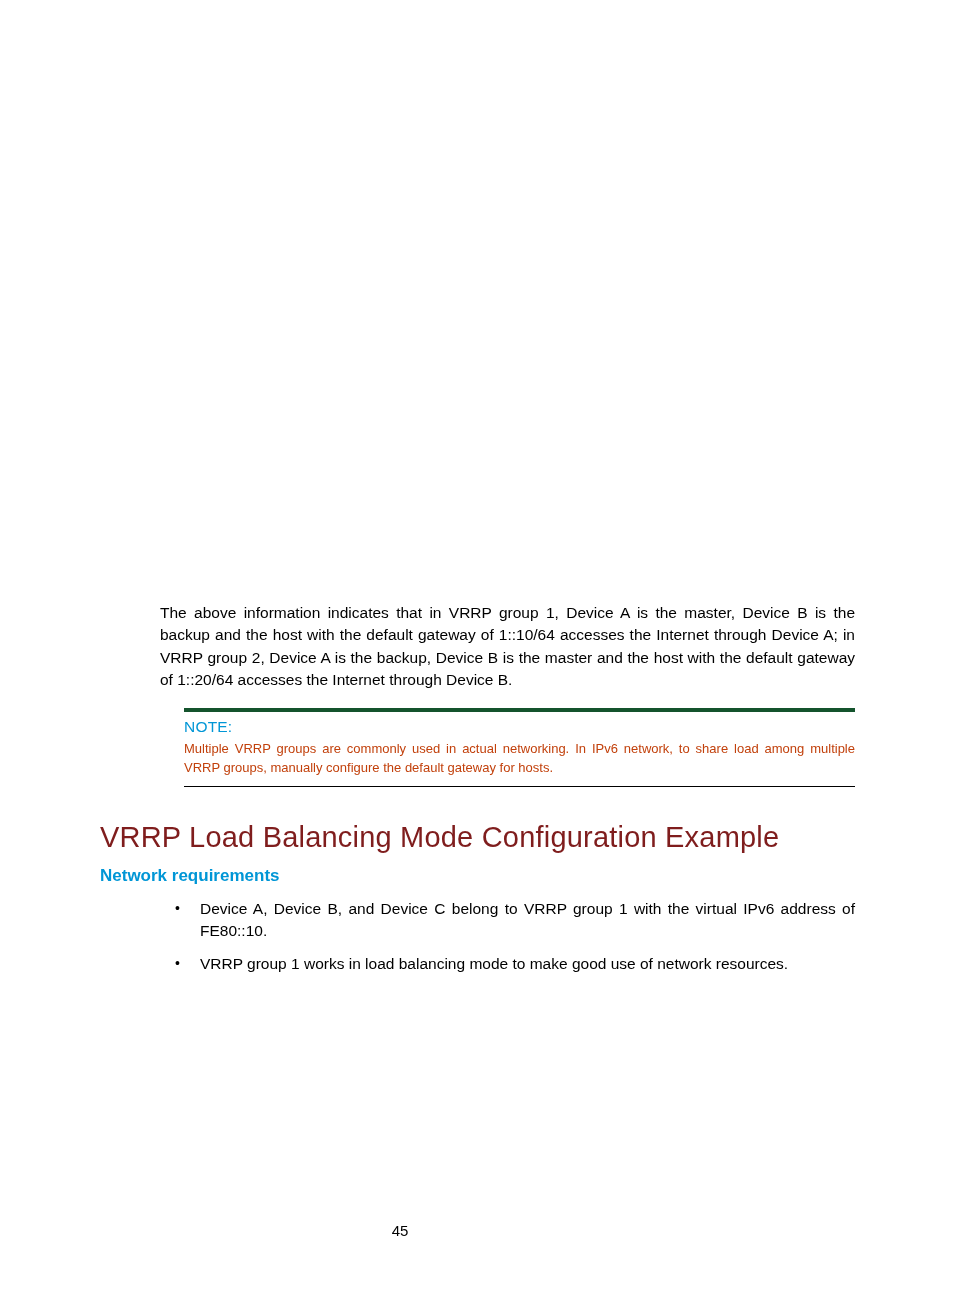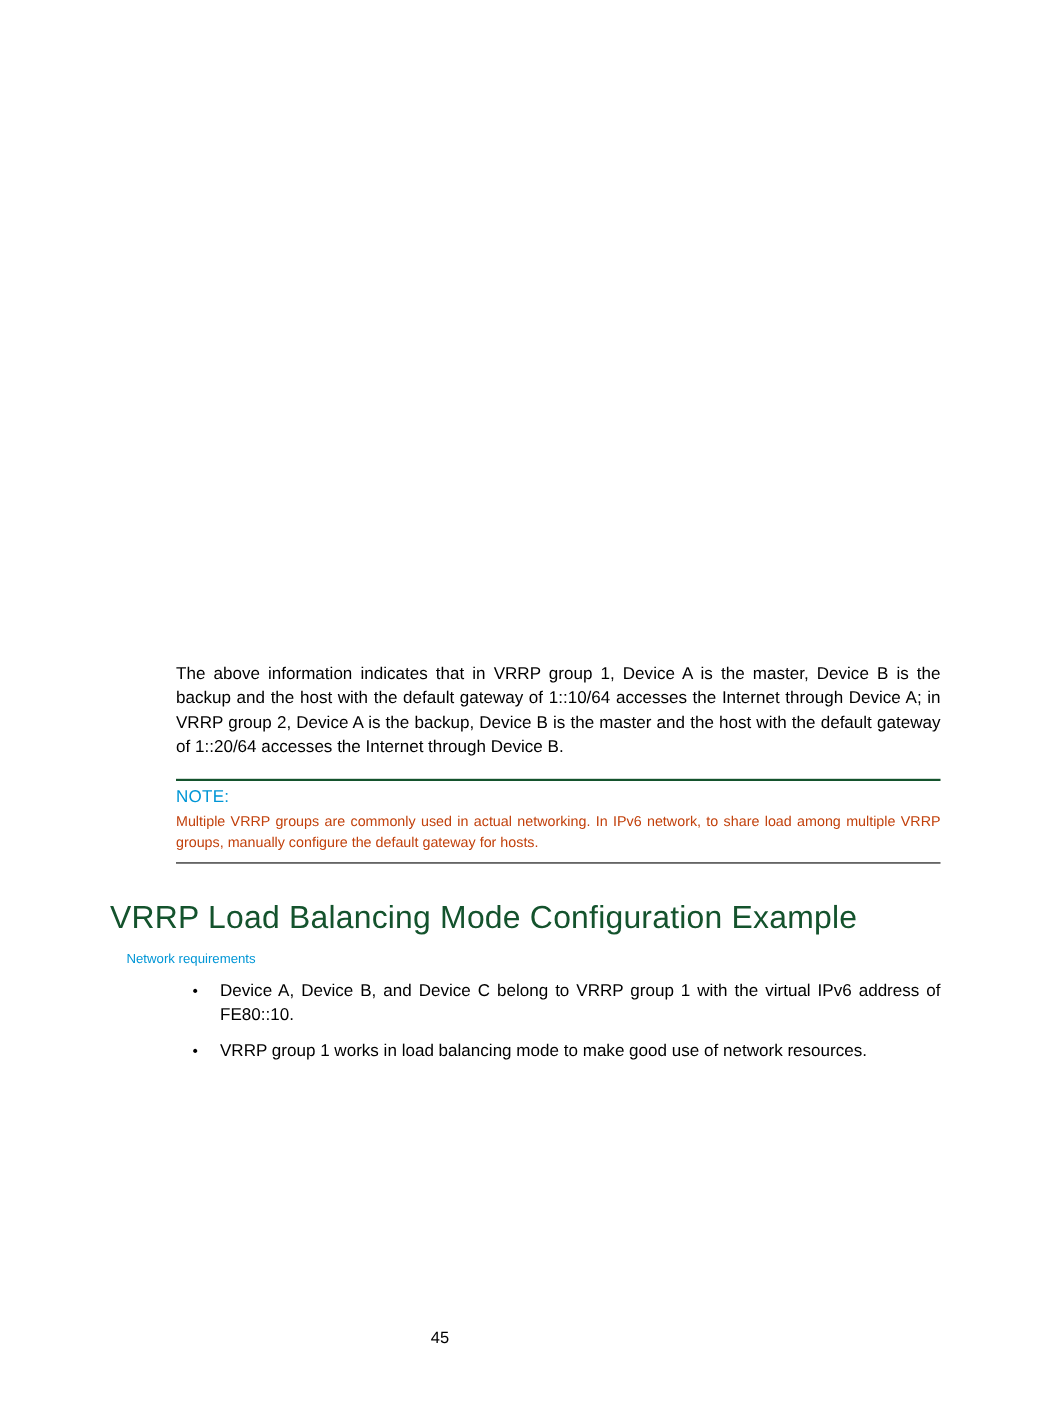--- a/index.html
+++ b/index.html
@@ -26,50 +26,49 @@
   .para {
     font-size: 15.5px;
     line-height: 1.45;
     text-align: justify;
     color: #000;
     padding-left: 60px;
     margin-top: 26px;
   }
   .note-block {
     margin-top: 16px;
-    border-top: 2px solid #14532d;
+    border-top: 4px solid #14532d;
     border-bottom: 1px solid #000;
     padding: 6px 0 8px 0;
-    margin-left: 60px;
+    margin-left: 84px;
   }
   .note-label {
     color: #0096d6;
     font-size: 15.5px;
     letter-spacing: 0.2px;
     margin-bottom: 4px;
   }
   .note-text {
     font-size: 13px;
     line-height: 1.45;
     text-align: justify;
     color: #c2410c;
   }
   .h1 {
-    color: #14532d;
+    color: #7f1d1d;
     font-size: 29px;
     font-weight: 400;
     margin-top: 34px;
     letter-spacing: 0.2px;
   }
   .h2 {
     color: #0096d6;
-    font-weight: normal;
-    font-size: 12px;
+    font-weight: bold;
+    font-size: 17px;
     margin-top: 12px;
-    margin-left: 15px;
   }
   ul.bullets {
     list-style: none;
     padding: 0;
     margin: 12px 0 18px 0;
   }
   ul.bullets li {
     position: relative;
     font-size: 15.5px;
     line-height: 1.45;
@@ -80,21 +79,21 @@
   ul.bullets li::before {
     content: "•";
     position: absolute;
     left: 75px;
     top: 0;
     font-size: 14px;
     color: #000;
   }
   .page-number {
     position: absolute;
-    bottom: 69px;
+    bottom: 55px;
     width: 800px;
     text-align: center;
     font-size: 15px;
   }
 </style>
 </head>
 <body>
 
 <div class="page">
 

